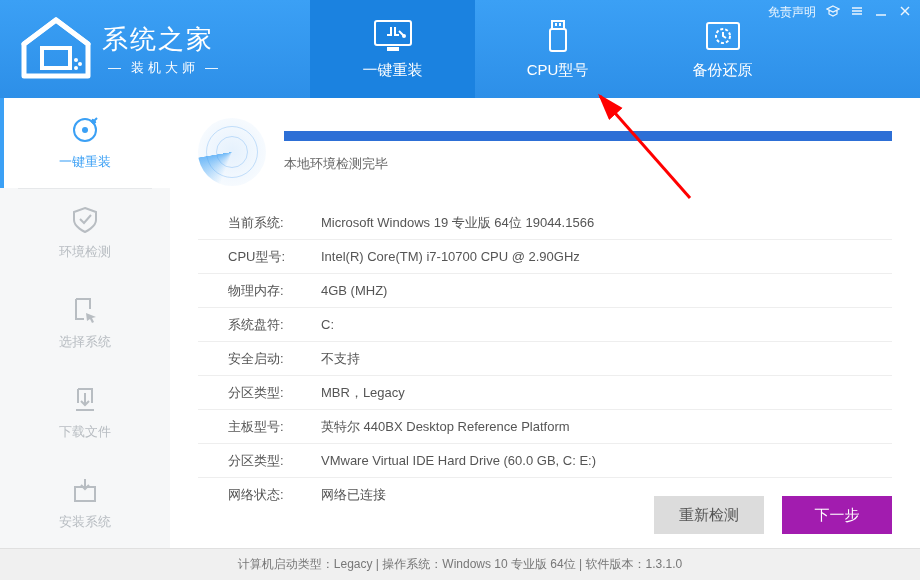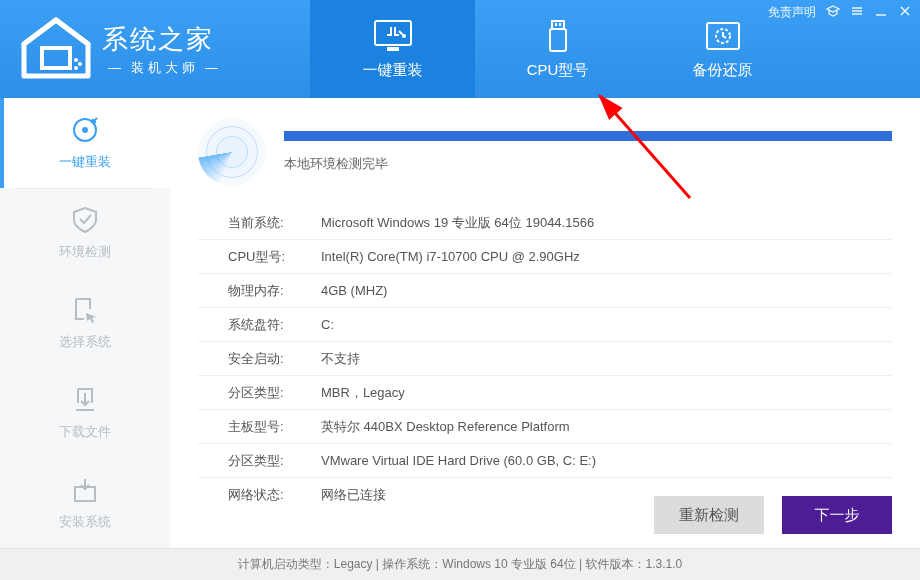--- a/index.html
+++ b/index.html
@@ -37,21 +37,21 @@
 .progress-bar { height:10px; background:#2d6fd6; }
 .progress-text { font-size:13px; color:#666; margin-top:14px; }
 .info-list { margin-top:20px; }
 .info-row { display:flex; font-size:13px; color:#555; height:34px; align-items:center; border-bottom:1px solid #eee; padding-left:30px;gap:13px; }
 .info-row:last-child { border-bottom:none; }
 .info-label { width:80px; color:#555; }
 .info-value { color:#555; }
 .actions { position:absolute; right:28px; bottom:14px; display:flex; gap:18px; }
 .btn { width:110px; height:38px; display:flex; align-items:center; justify-content:center; font-size:15px; cursor:pointer; border:none; }
 .btn-secondary { background:#dcdcdc; color:#555; }
-.btn-primary { background:#4c1d95; color:#fff; }
+.btn-primary { background:#a21caf; color:#fff; }
 .footer { height:32px; background:#f0f0f0; border-top:1px solid #e0e0e0; font-size:12px; color:#777; display:flex; align-items:center; justify-content:center; }
 .arrow { position:absolute; top:88px; left:490px; pointer-events:none; }
 </style>
 </head>
 <body>
 
 <div class="header">
   <div class="logo-area">
     <svg class="logo-icon" viewBox="0 0 76 66">
       <path d="M38 4 L70 28 L70 60 L6 60 L6 28 Z" fill="none" stroke="#fff" stroke-width="5" stroke-linejoin="round"></path>

